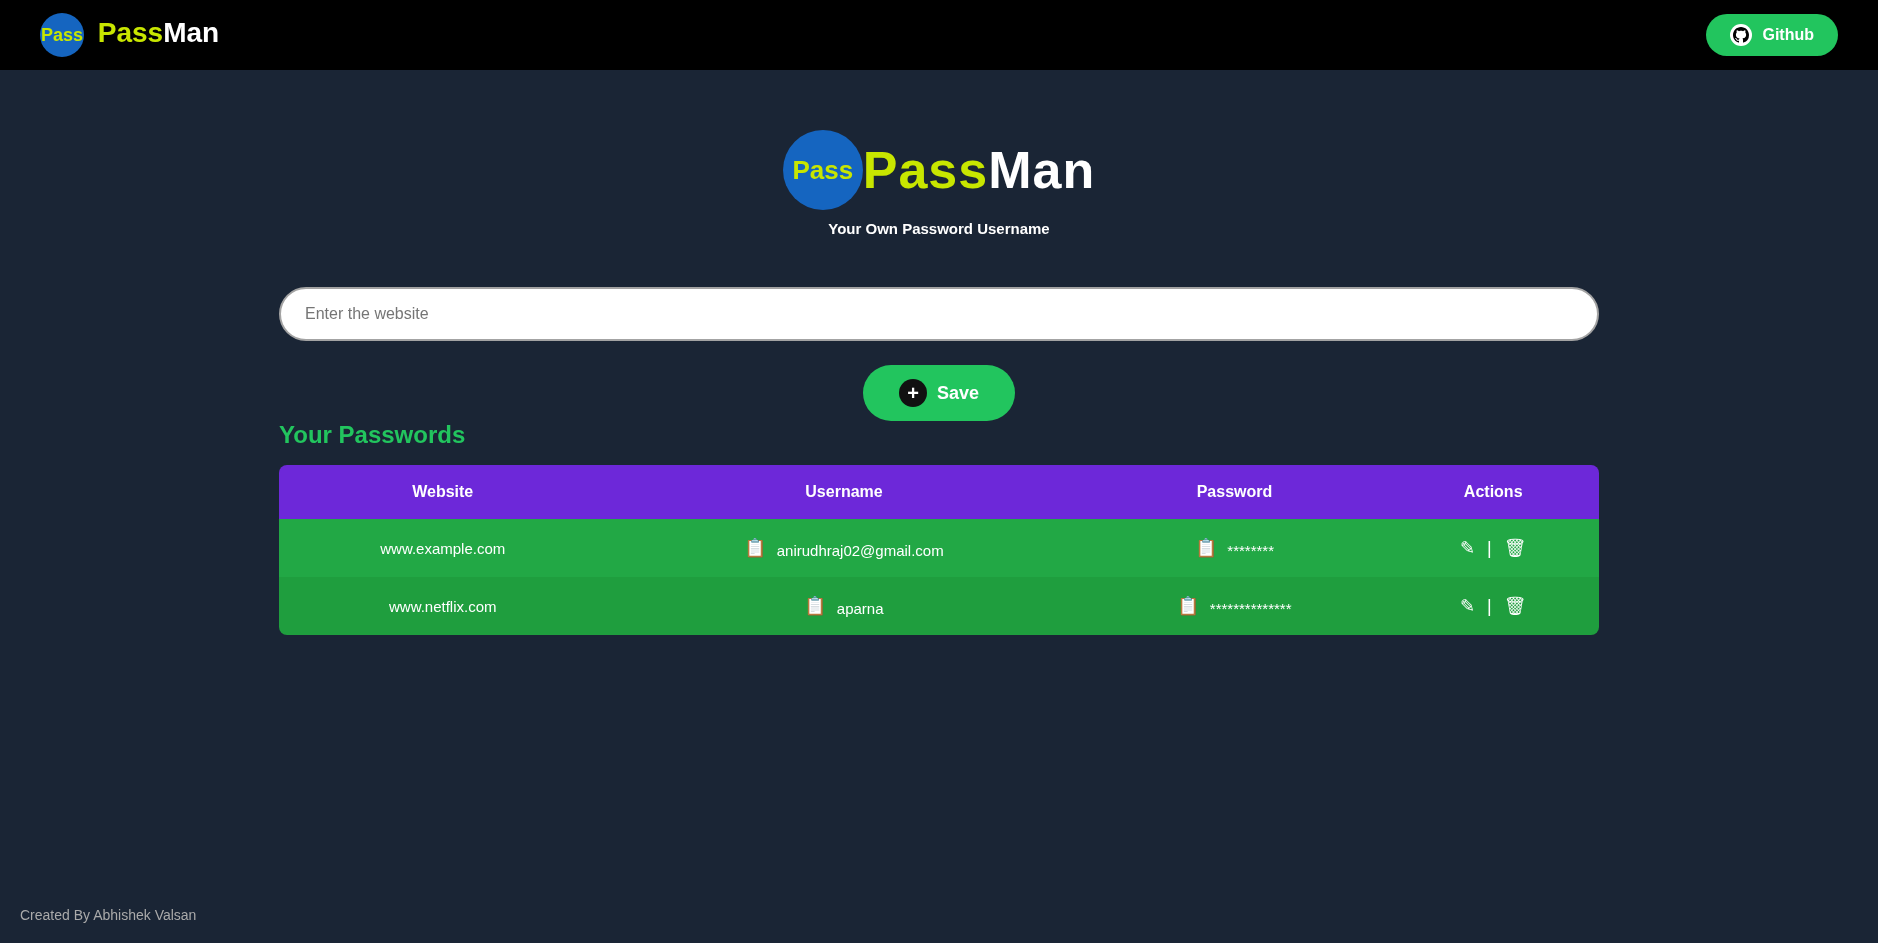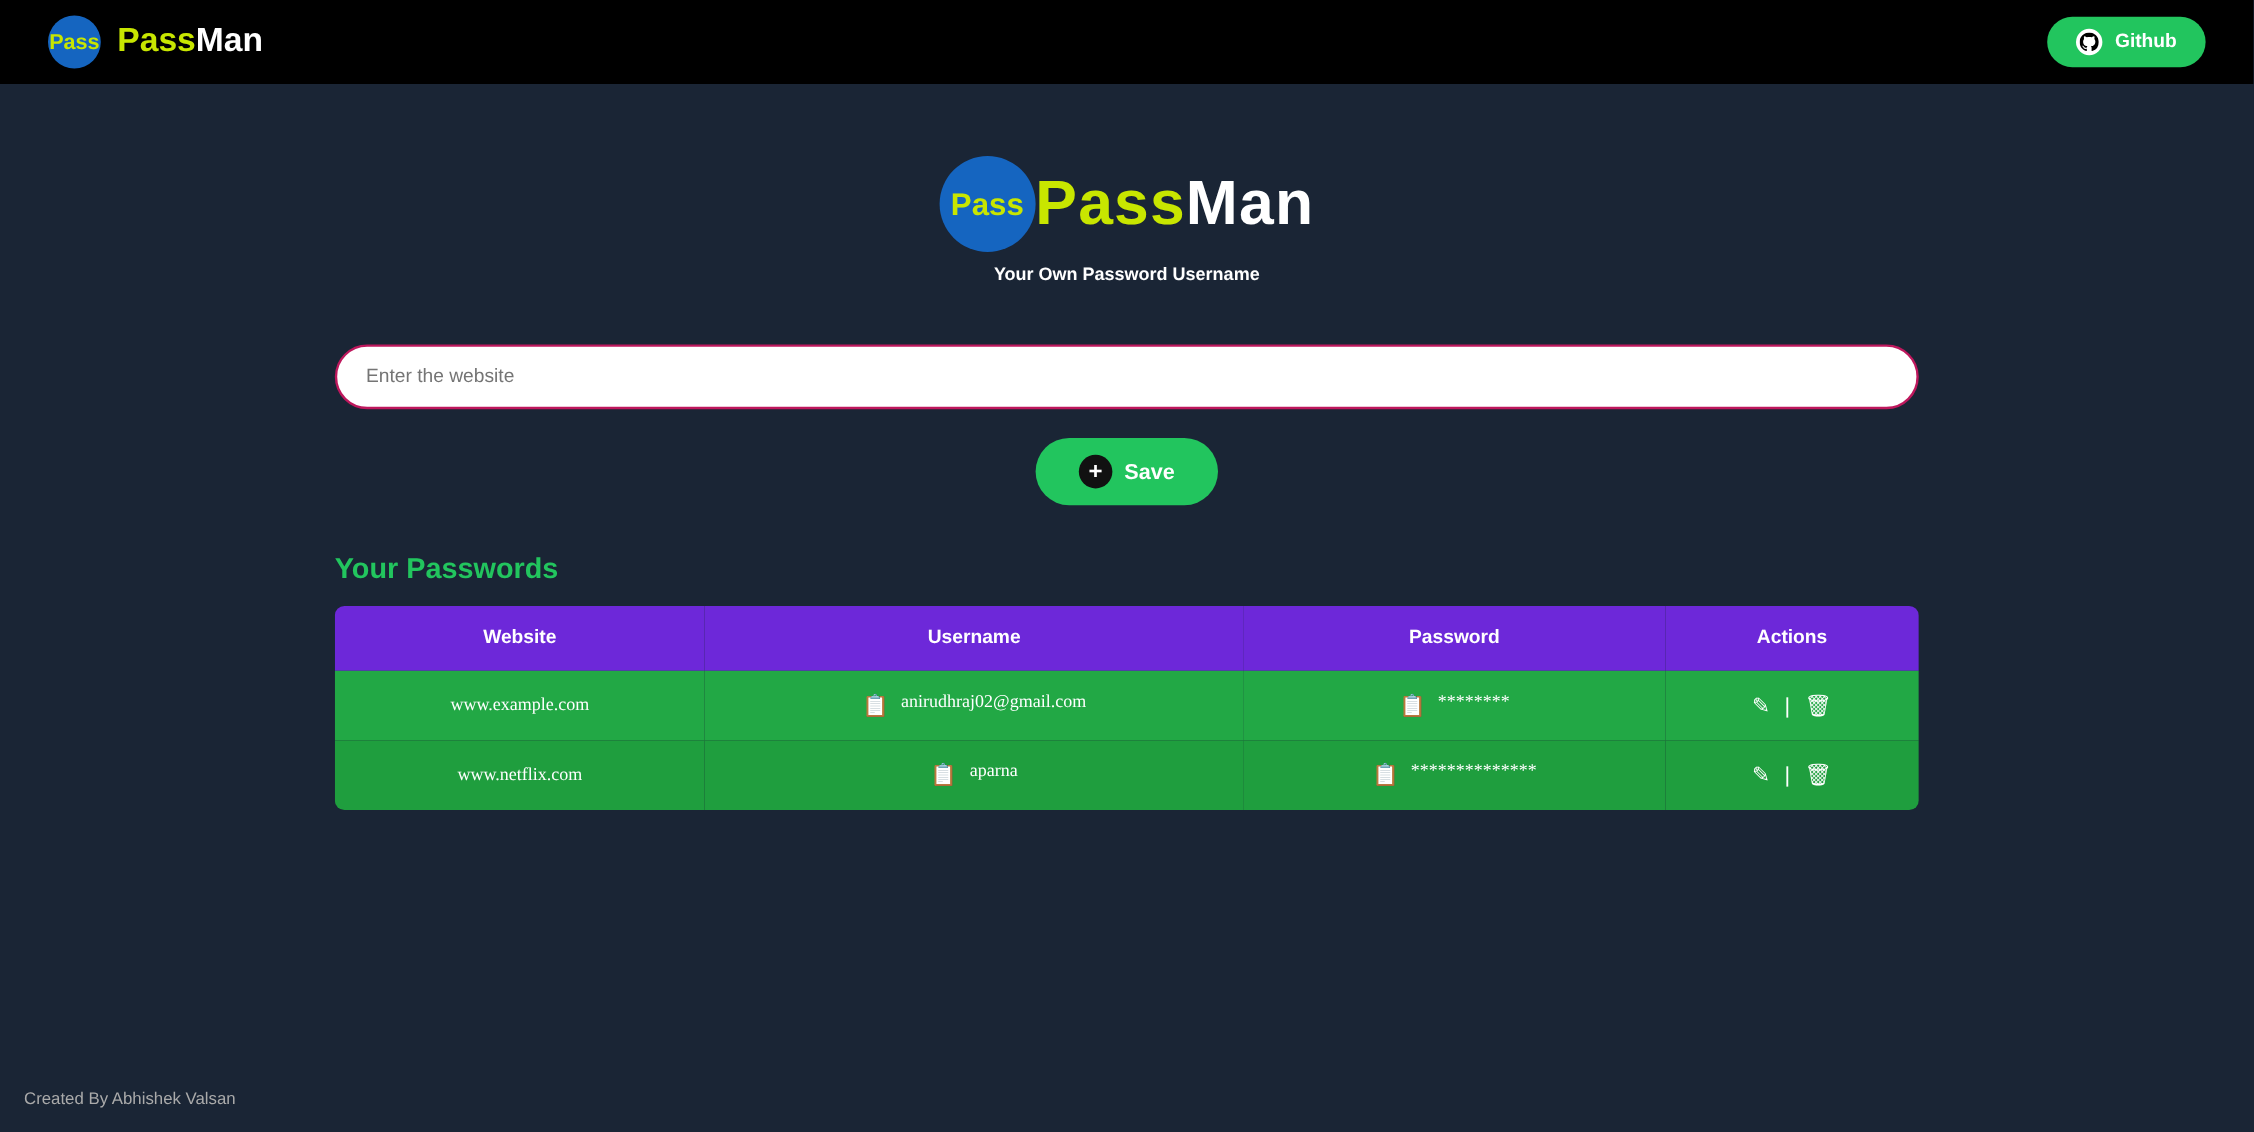--- a/index.html
+++ b/index.html
@@ -138,21 +138,21 @@
       display: flex;
       flex-direction: column;
       align-items: center;
       gap: 16px;
     }
 
     .input-website {
       width: 100%;
       padding: 16px 24px;
       border-radius: 50px;
-      border: 2px solid #be185d;
+      border: 2px solid #a3a3a3;
       background: #fff;
       font-size: 16px;
       color: #888;
       outline: none;
     }
 
     .input-row {
       width: 100%;
       display: flex;
       gap: 16px;
@@ -222,21 +222,20 @@
       color: #fff;
       font-weight: bold;
       line-height: 1;
     }
 
     
     .passwords-section {
       width: 100%;
       max-width: 1440px;
       padding: 0 60px;
-      margin-top: 40px;
     }
 
     .passwords-title {
       color: #22c55e;
       font-size: 24px;
       font-weight: bold;
       margin-bottom: 16px;
     }
 
     .passwords-table {
@@ -269,24 +268,23 @@
       text-align: center;
       vertical-align: middle;
     }
 
     .table-row:nth-child(even) {
       background: #1f9e3e;
     }
 
     .cell-with-icon {
       display: flex;
-      align-items: flex-start;
+      align-items: flex-end;
       justify-content: center;
       gap: 10px;
-      font-family: Liberation Serif, serif;
     }
 
     .copy-icon {
       cursor: pointer;
       font-size: 18px;
       color: #fff;
     }
 
     .action-icons {
       display: flex;

